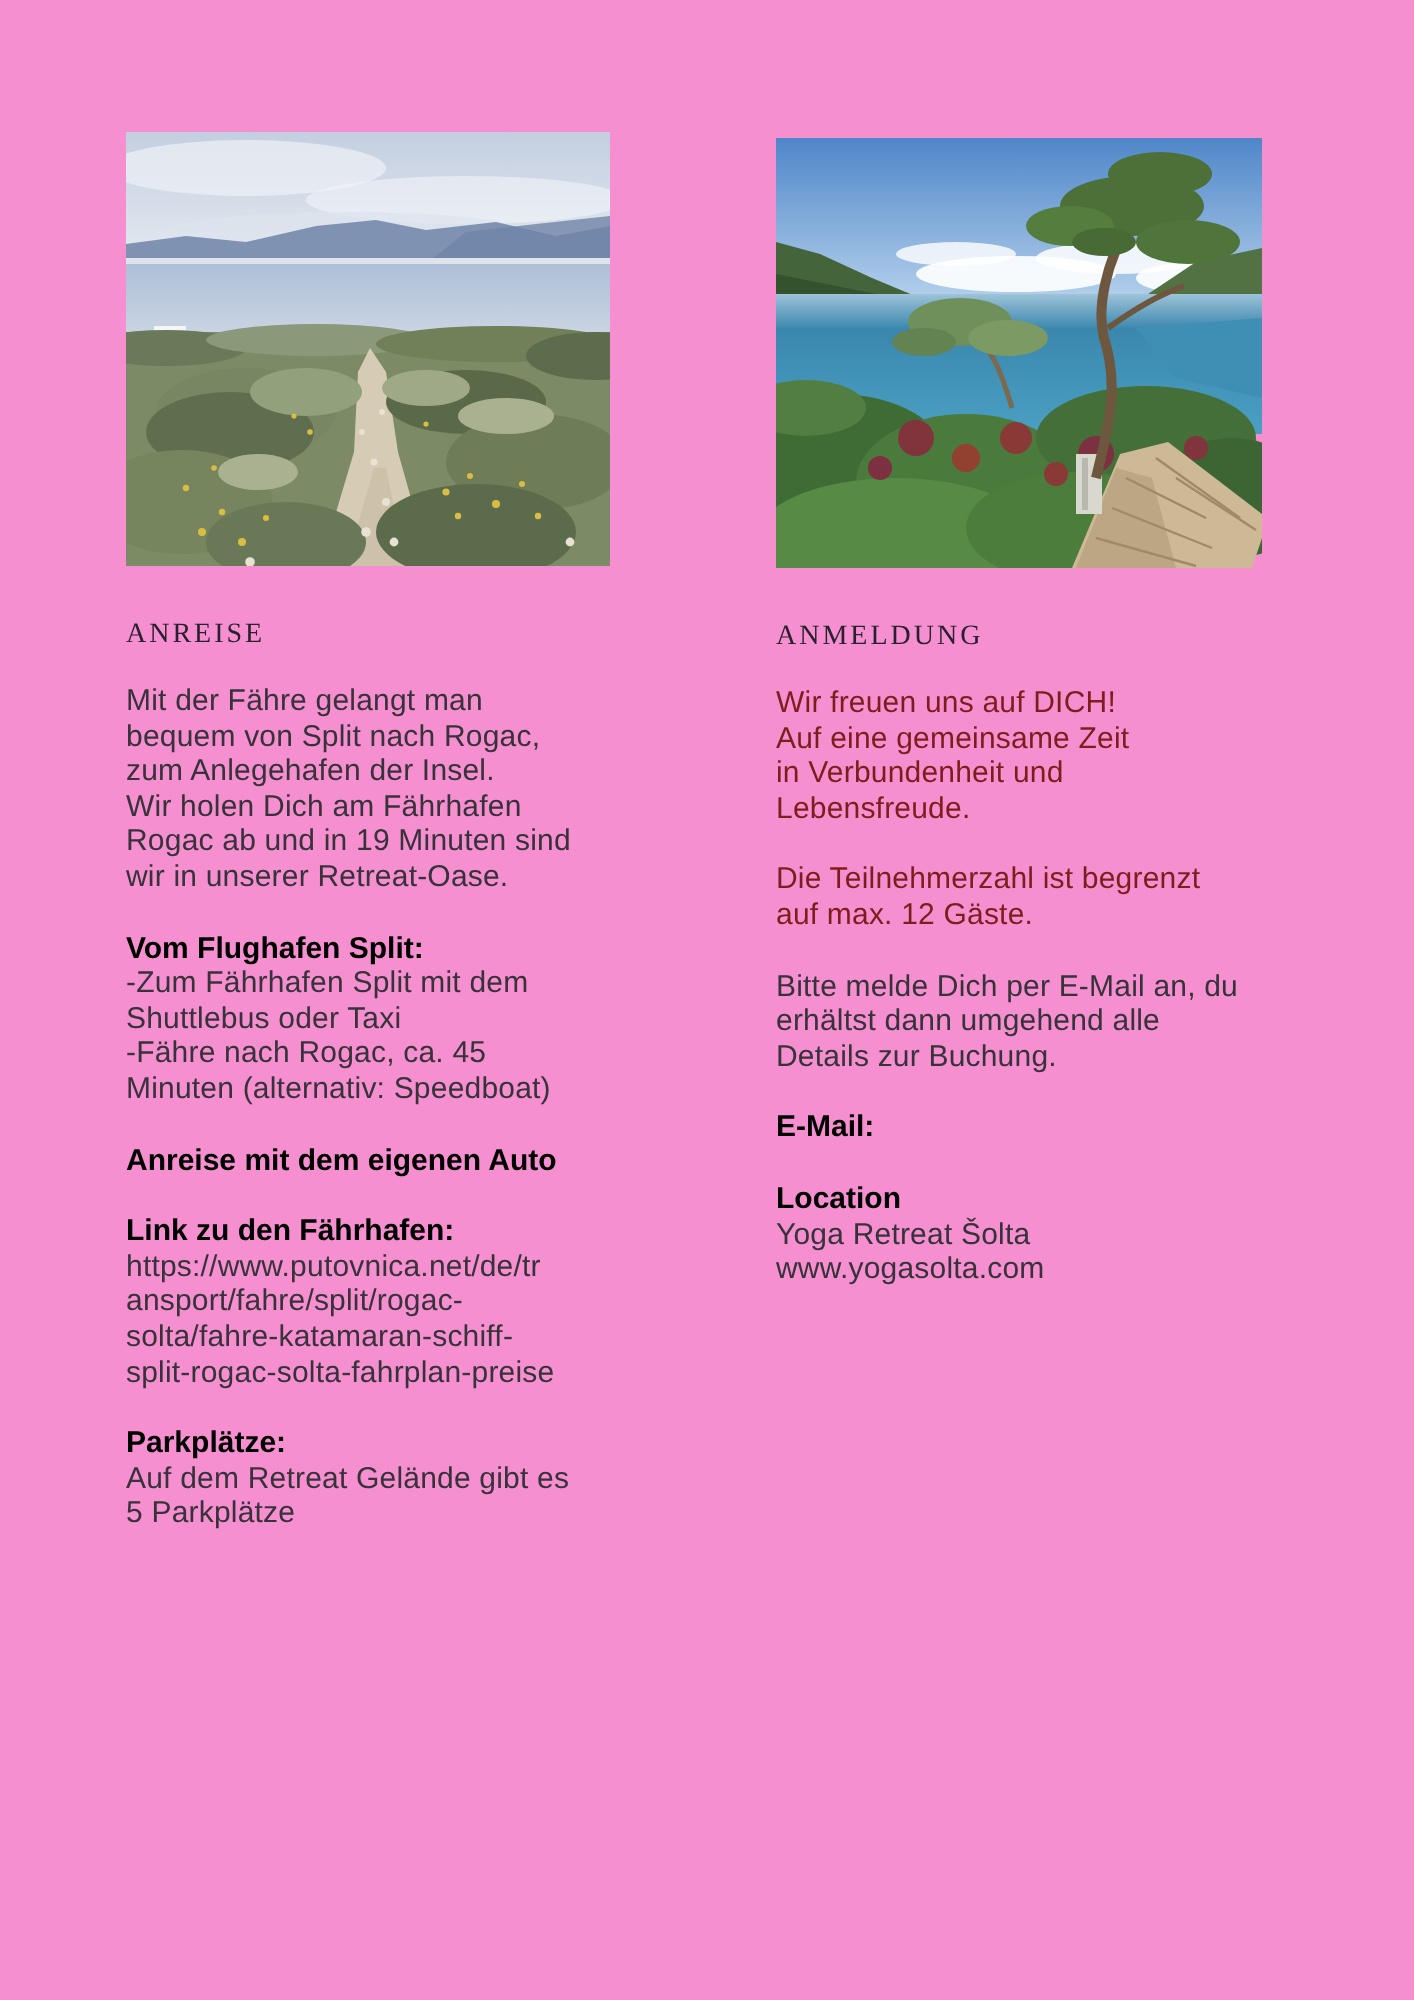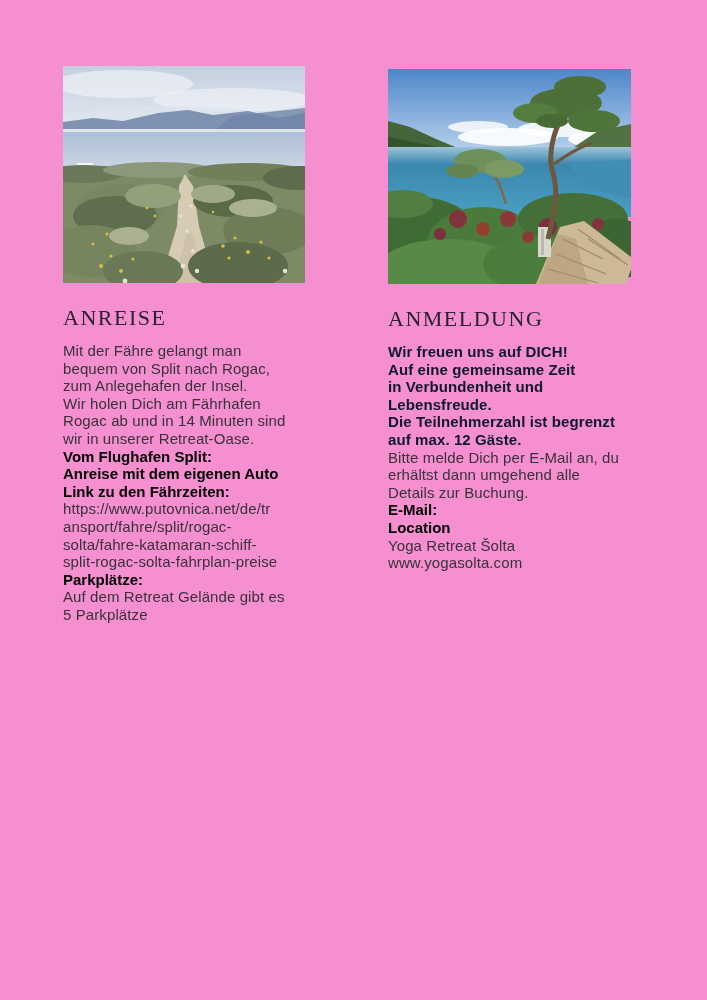--- a/index.html
+++ b/index.html
@@ -15,37 +15,37 @@
   }
   .col { position: absolute; top: 66px; }
   .col-left  { left: 63px;  width: 246px; }
   .col-right { left: 388px; width: 250px; }
 
   .photo { display: block; }
   .photo svg { display: block; }
 
   .section-title {
     font-family: "Liberation Serif", "DejaVu Serif", serif;
-    font-size: 22px;
+    font-size: 14px;
     line-height: 26px;
     letter-spacing: 1.5px;
     color: #2a2130;
     margin-top: 22px;
     margin-bottom: 11px;
     font-weight: 500;
   }
   .body-text {
     font-size: 15px;
     line-height: 17.6px;
     white-space: pre-line;
     color: #38323a;
     letter-spacing: 0.1px;
   }
-  .bold { font-weight: bold; color: #0f172a; }
-  .block { }
+  .bold { font-weight: normal; color: #7f1d1d; }
+  .block { margin-top: 18px; }
   .block .heading {
     font-size: 15px;
     line-height: 17.6px;
     font-weight: bold;
     color: #000000;
   }
   .link-text {
     text-underline-offset: 2px;
     cursor: pointer;
   }
@@ -125,33 +125,37 @@
         </g>
       </svg>
     </div>
 
     <div class="section-title">ANREISE</div>
 
     <div class="body-text">Mit der Fähre gelangt man
 bequem von Split nach Rogac,
 zum Anlegehafen der Insel.
 Wir holen Dich am Fährhafen
-Rogac ab und in 14 Minuten sind
+Rogac ab und in 19 Minuten sind
 wir in unserer Retreat-Oase.</div>
 
     <div class="block">
       <div class="heading">Vom Flughafen Split:</div>
+      <div class="body-text">-Zum Fährhafen Split mit dem
+Shuttlebus oder Taxi
+-Fähre nach Rogac, ca. 45
+Minuten (alternativ: Speedboat)</div>
     </div>
 
     <div class="block">
       <div class="heading">Anreise mit dem eigenen Auto</div>
     </div>
 
     <div class="block">
-      <div class="heading">Link zu den Fährzeiten:</div>
+      <div class="heading">Link zu den Fährhafen:</div>
       <div class="body-text link-text">https://www.putovnica.net/de/tr
 ansport/fahre/split/rogac-
 solta/fahre-katamaran-schiff-
 split-rogac-solta-fahrplan-preise</div>
     </div>
 
     <div class="block">
       <div class="heading">Parkplätze:</div>
       <div class="body-text">Auf dem Retreat Gelände gibt es
 5 Parkplätze</div>

